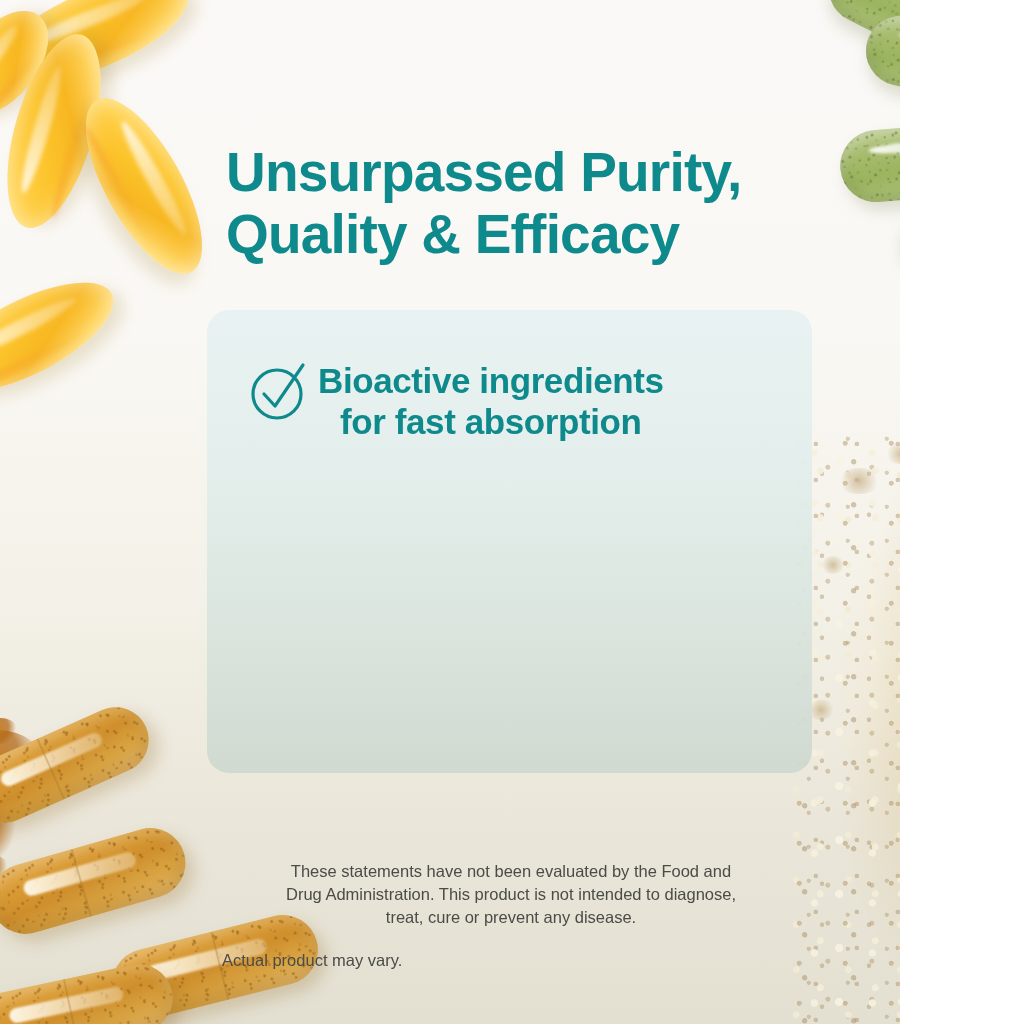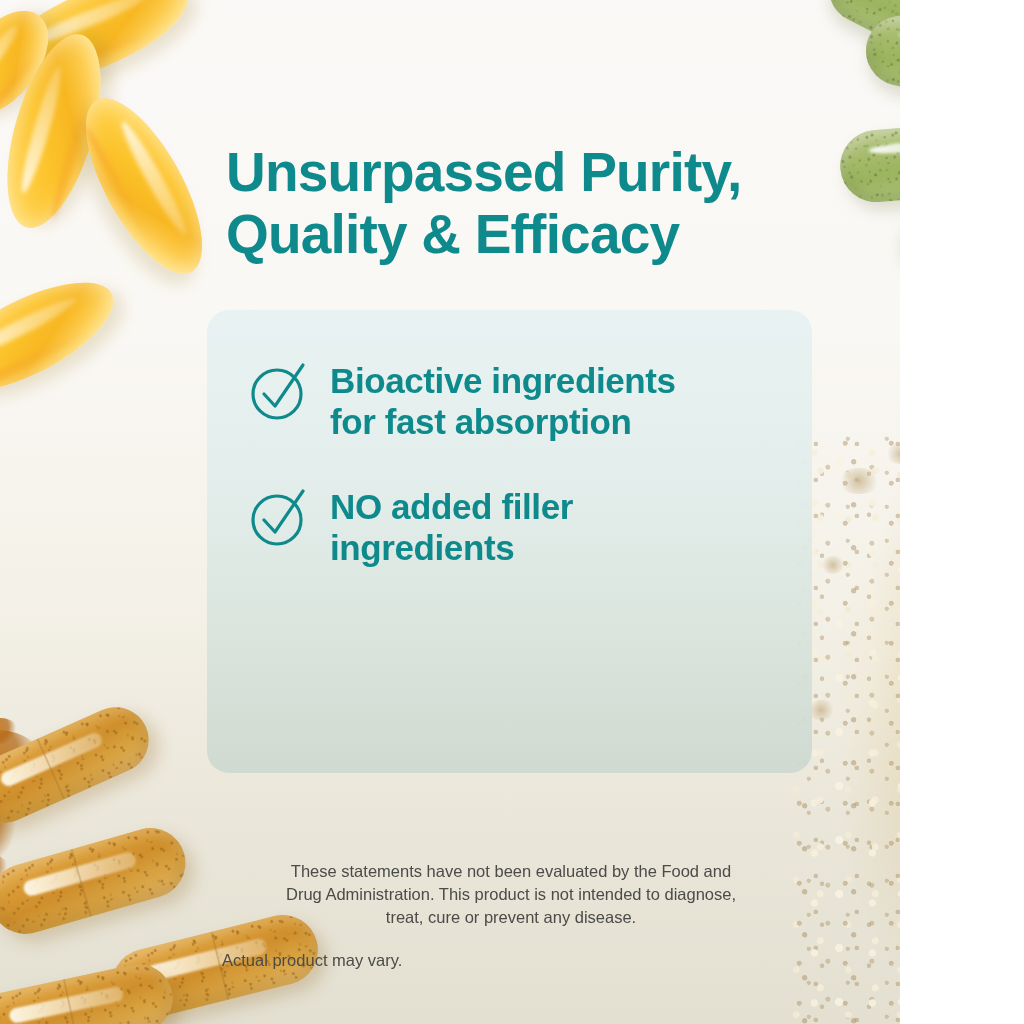--- a/index.html
+++ b/index.html
@@ -225,21 +225,22 @@
     left: 41px;
     top: 48px;
     right: 24px;
     display: flex;
     flex-direction: column;
     gap: 41px;
   }
   .benefit {
     display: flex;
     align-items: flex-start;
-    gap: 20px;
+    gap: 8px;
+    text-align: center;
   }
   .check-icon {
     flex: 0 0 auto;
     width: 62px;
     height: 62px;
     margin-top: 2px;
   }
   .benefit-text {
     color: #0f8a8c;
     font-size: 35px;
@@ -357,30 +358,20 @@
           <svg viewBox="0 0 62 62" width="62" height="62" fill="none" stroke="#0f8a8c" stroke-width="3.2" stroke-linecap="round" stroke-linejoin="round">
             <circle cx="29" cy="34" r="24"></circle>
             <path d="M16 34 L27 46 L55 5"></path>
           </svg>
         </span>
         <div class="benefit-text">Bioactive ingredients
 for fast absorption</div>
       </div>
 
 
-      <div class="benefit">
-        <span class="check-icon">
-          <svg viewBox="0 0 62 62" width="62" height="62" fill="none" stroke="#0f8a8c" stroke-width="3.2" stroke-linecap="round" stroke-linejoin="round">
-            <circle cx="29" cy="34" r="24"></circle>
-            <path d="M16 34 L27 46 L55 5"></path>
-          </svg>
-        </span>
-        <div class="benefit-text">NO added filler
-ingredients</div>
-      </div>
 
     </div>
   </div>
 
   <p class="disclaimer">These statements have not been evaluated by the Food and
 Drug Administration. This product is not intended to diagnose,
 treat, cure or prevent any disease.</p>
   <p class="actual">Actual product may vary.</p>
 
 </div>

